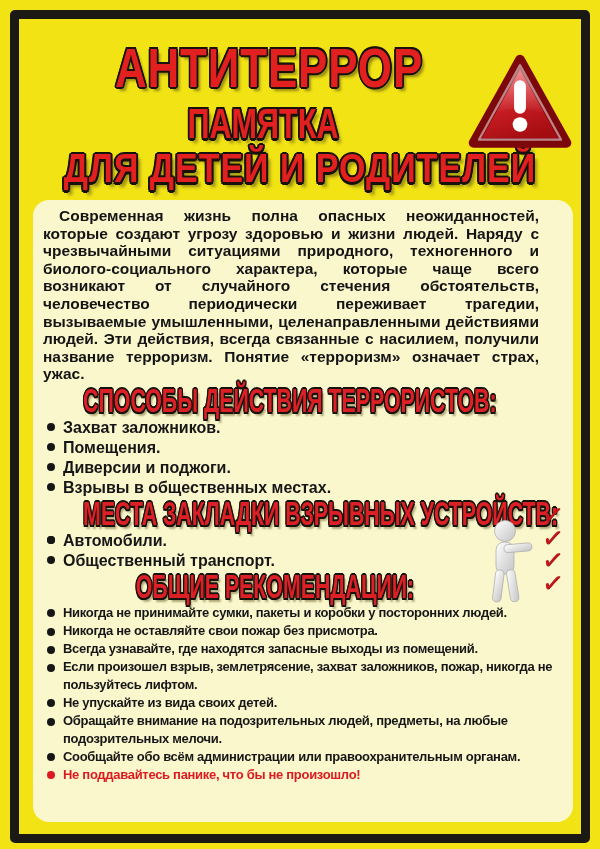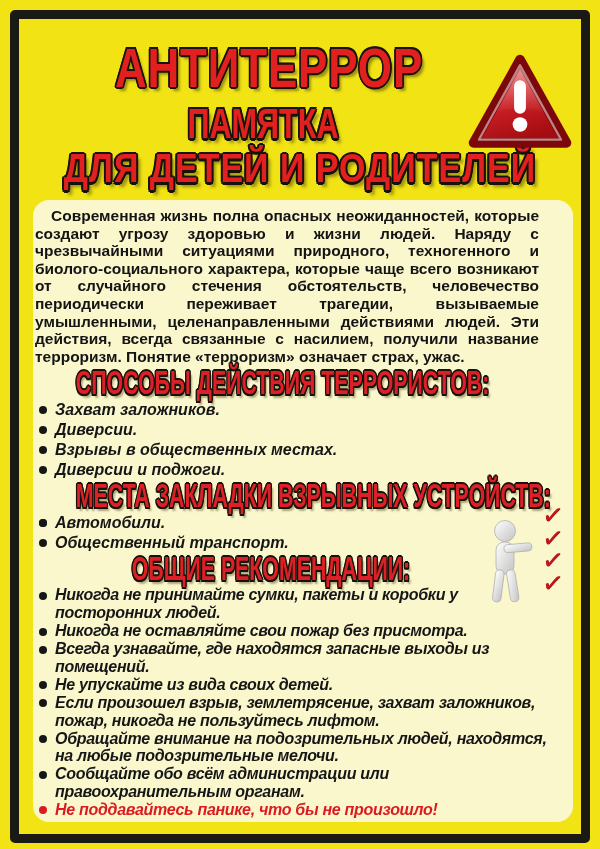--- a/index.html
+++ b/index.html
@@ -49,21 +49,21 @@
   }
 
   
   .warning { position: absolute; left: 466px; top: 50px; width: 108px; height: 108px; }
 
   
   .panel {
     position: absolute; left: 33px; top: 200px; width: 540px; height: 622px;
     background: #FBF7CD;
     border-radius: 16px;
-    padding: 5px 8px 4px 0;
+    padding: 5px 8px 4px 8px;
     overflow: visible;
   }
   .intro {
     margin: 2px 26px 4px 2px;
     font-size: 15.5px; font-weight: bold; color: #141414;
     line-height: 17.6px;
     text-align: justify;
     text-indent: 16px;
   }
   .sec-heading {
@@ -78,23 +78,22 @@
       1.2px -1.2px 0 #17120b, -1.2px -1.2px 0 #17120b,
       3px 3px 2px rgba(80,72,18,0.45);
   }
   ul.bullets { list-style: none; margin: 2px 0 2px 0; padding: 0; }
   ul.bullets li {
     position: relative;
     padding-left: 22px;
     margin: 1px 0;
     font-size: 16px; font-weight: bold; color: #161616;
     line-height: 19px;
-    font-style: italic;
   }
-  ul.bullets.tight li { font-size: 16px; line-height: 17.6px; letter-spacing: -0.3px; margin: 0.5px 0; }
+  ul.bullets.tight li { font-size: 13px; line-height: 17.6px; letter-spacing: -0.3px; margin: 0.5px 0; }
   ul.bullets li .dot {
     position: absolute; left: 6px; top: 5.5px;
     width: 8px; height: 8px; border-radius: 50%;
     background: #161616;
   }
   ul.bullets li.red { color: #DC1B20; }
   ul.bullets li.red .dot { background: #DC1B20; }
 
   
   .checkfig { position: absolute; left: 482px; top: 504px; width: 84px; height: 102px; z-index: 3; }
@@ -143,40 +142,40 @@
   </svg>
 </div>
 
 <main class="panel">
 
   <p class="intro">Современная жизнь полна опасных неожиданностей, которые создают угрозу здоровью и жизни людей. Наряду с чрезвычайными ситуациями природного, техногенного и биолого-социального характера, которые чаще всего возникают от случайного стечения обстоятельств, человечество периодически переживает трагедии, вызываемые умышленными, целенаправленными действиями людей. Эти действия, всегда связанные с насилием, получили название терроризм. Понятие «терроризм» означает страх, ужас.</p>
 
   <h4 class="sec-heading">СПОСОБЫ ДЕЙСТВИЯ ТЕРРОРИСТОВ:</h4>
   <ul class="bullets">
     <li><span class="dot"></span><span>Захват заложников.</span></li>
-    <li><span class="dot"></span><span>Диверсии.</span></li>
+    <li><span class="dot"></span><span>Помещения.</span></li>
+    <li><span class="dot"></span><span>Диверсии и поджоги.</span></li>
     <li><span class="dot"></span><span>Взрывы в общественных местах.</span></li>
-    <li><span class="dot"></span><span>Диверсии и поджоги.</span></li>
   </ul>
 
   <h4 class="sec-heading">МЕСТА ЗАКЛАДКИ ВЗРЫВНЫХ УСТРОЙСТВ:</h4>
   <ul class="bullets">
     <li><span class="dot"></span></li>
     <li><span class="dot"></span><span>Автомобили.</span></li>
     <li><span class="dot"></span><span>Общественный транспорт.</span></li>
   </ul>
 
   <h4 class="sec-heading">ОБЩИЕ РЕКОМЕНДАЦИИ:</h4>
   <ul class="bullets tight">
     <li><span class="dot"></span><span>Никогда не принимайте сумки, пакеты и коробки у посторонних людей.</span></li>
     <li><span class="dot"></span><span>Никогда не оставляйте свои пожар без присмотра.</span></li>
     <li><span class="dot"></span><span>Всегда узнавайте, где находятся запасные выходы из помещений.</span></li>
+    <li><span class="dot"></span><span>Если произошел взрыв, землетрясение, захват заложников, пожар, никогда не пользуйтесь лифтом.</span></li>
     <li><span class="dot"></span><span>Не упускайте из вида своих детей.</span></li>
-    <li><span class="dot"></span><span>Если произошел взрыв, землетрясение, захват заложников, пожар, никогда не пользуйтесь лифтом.</span></li>
-    <li><span class="dot"></span><span>Обращайте внимание на подозрительных людей, находятся, на любые подозрительные мелочи.</span></li>
+    <li><span class="dot"></span><span>Обращайте внимание на подозрительных людей, предметы, на любые подозрительных мелочи.</span></li>
     <li><span class="dot"></span><span>Сообщайте обо всём администрации или правоохранительным органам.</span></li>
     <li class="red"><span class="dot"></span><span>Не поддавайтесь панике, что бы не произошло!</span></li>
   </ul>
 </main>
 
 <div class="checkfig">
   <svg class="person" width="54" height="88" viewBox="0 0 54 88">
     <defs>
       <linearGradient id="pg" x1="0" y1="0" x2="1" y2="1">
         <stop offset="0" stop-color="#ffffff"></stop>

